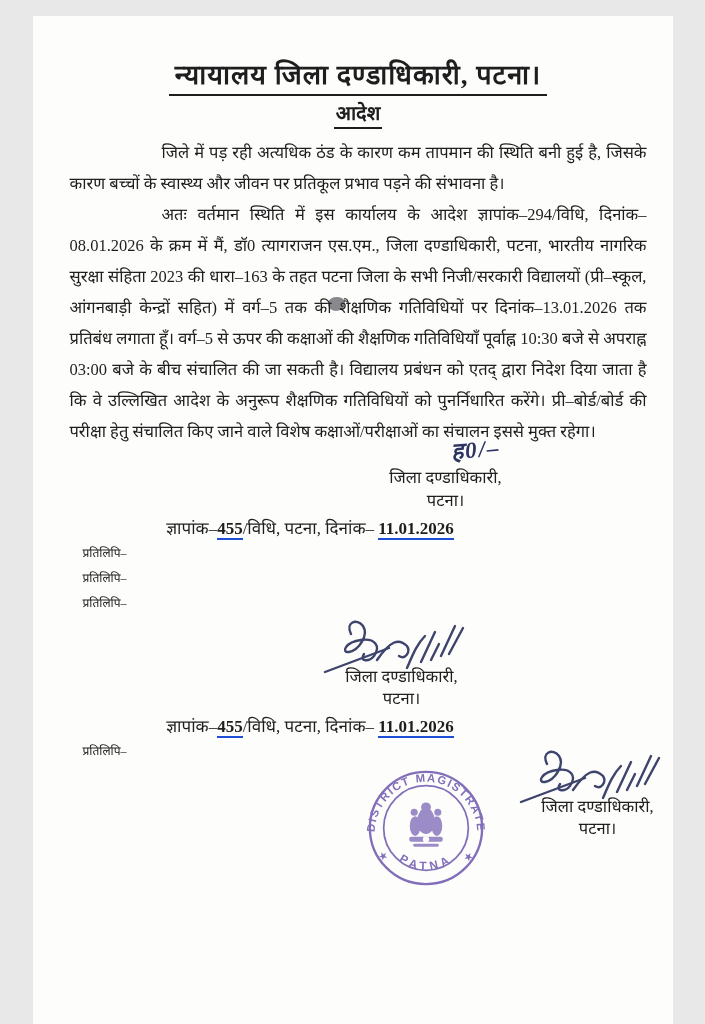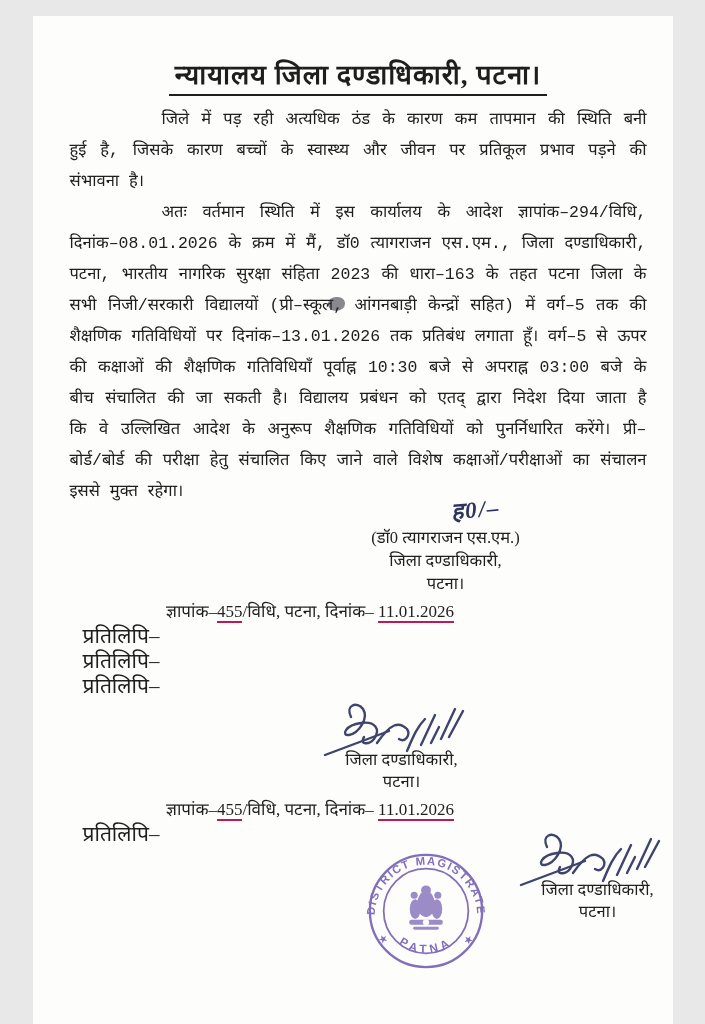--- a/index.html
+++ b/index.html
@@ -15,67 +15,69 @@
   .title {
     display:inline-block; font-size:27px; font-weight:bold; letter-spacing:1px;
     border-bottom:2px solid #1e1e1e; padding:0 6px 3px 6px; line-height:1.15;
   }
   .subtitle {
     display:inline-block; font-size:20px; font-weight:bold; margin-top:3px;
     border-bottom:2px solid #1e1e1e; padding:0 2px 1px 2px;
   }
   
   .bodytext { margin-top:8px; font-size:16.5px; line-height:31px; text-align:justify; }
-  .bodytext p { text-indent:92px;font-family:Liberation Mono, monospace; }
+  .bodytext p { text-indent:92px; }
   
   .sig1 { width:270px; margin:-6px 66px 0 auto; text-align:center; font-size:16.5px; line-height:23px; }
   .hand-sig {
     display:inline-block; font-size:23px; font-style:italic; color:#2e3560;
     transform:rotate(-5deg) translateX(30px); font-weight:bold; letter-spacing:2px;
     margin-bottom:2px;
   }
   .sigmid { width:250px; margin:0 120px 0 auto; text-align:center; font-size:16.5px; line-height:22px; position:relative; }
   .scribble { display:block; margin:0 auto -12px auto; }
   
   .memo { text-align:center; font-size:17px; margin:4px 0 2px 0; transform:translateX(-48px); }
-  .memo .b { font-weight:normal; border-bottom:2px solid #be185d; padding-bottom:0px; }
+  .memo .b { font-weight:bold; border-bottom:2px solid #1d4ed8; padding-bottom:0px; }
   
-  .copyrow { display:flex; font-size:21px; line-height:25px; padding-left:13px; }
+  .copyrow { display:flex; font-size:12px; line-height:25px; padding-left:13px; }
   .copyrow .lbl { flex:0 0 92px; }
   .copyrow .txt { flex:1; text-align:justify; padding-right:4px; }
   
   .bottomzone { position:relative; height:210px; }
   .stamp { position:absolute; left:292px; top:0px; opacity:.85; }
   .sig3 { position:absolute; left:408px; top:-18px; width:240px; text-align:center; font-size:16.5px; line-height:22px; }
   .smudge {
     position:absolute; left:295px; top:281px; width:17px; height:14px;
     background:#2b2b33; border-radius:50% 45% 55% 50%; opacity:.55; filter:blur(.6px);
   }
 </style>
 </head>
 <body>
 
 <div class="page">
 
   <div class="hdr">
     <div>
       <span class="title">न्यायालय जिला दण्डाधिकारी, पटना।</span>
     </div>
+    <div>
+      <span class="subtitle">आदेश</span>
+    </div>
   </div>
 
   <div class="bodytext">
     <p>जिले में पड़ रही अत्यधिक ठंड के कारण कम तापमान की स्थिति बनी हुई है, जिसके कारण बच्चों के स्वास्थ्य और जीवन पर प्रतिकूल प्रभाव पड़ने की संभावना है।</p>
     <p>अतः वर्तमान स्थिति में इस कार्यालय के आदेश ज्ञापांक–294/विधि, दिनांक–08.01.2026 के क्रम में मैं, डॉ0 त्यागराजन एस.एम., जिला दण्डाधिकारी, पटना, भारतीय नागरिक सुरक्षा संहिता 2023 की धारा–163 के तहत पटना जिला के सभी निजी/सरकारी विद्यालयों (प्री–स्कूल, आंगनबाड़ी केन्द्रों सहित) में वर्ग–5 तक की शैक्षणिक गतिविधियों पर दिनांक–13.01.2026 तक प्रतिबंध लगाता हूँ। वर्ग–5 से ऊपर की कक्षाओं की शैक्षणिक गतिविधियाँ पूर्वाह्न 10:30 बजे से अपराह्न 03:00 बजे के बीच संचालित की जा सकती है। विद्यालय प्रबंधन को एतद् द्वारा निदेश दिया जाता है कि वे उल्लिखित आदेश के अनुरूप शैक्षणिक गतिविधियों को पुनर्निधारित करेंगे। प्री–बोर्ड/बोर्ड की परीक्षा हेतु संचालित किए जाने वाले विशेष कक्षाओं/परीक्षाओं का संचालन इससे मुक्त रहेगा।</p>
   </div>
 
   <div class="smudge"></div>
 
   <div class="sig1">
     <span class="hand-sig">ह0/–</span>
-    <div>(डॉ0 त्यागराजन एस.एम.)</div>
     <div>जिला दण्डाधिकारी,</div>
     <div>पटना।</div>
   </div>
 
   <div class="memo">
     <span>ज्ञापांक–</span><span class="b">455</span><span>/विधि, पटना, दिनांक– </span><span class="b">11.01.2026</span>
   </div>
 
   <div class="copyrow">
     <span class="lbl">प्रतिलिपि–</span>

